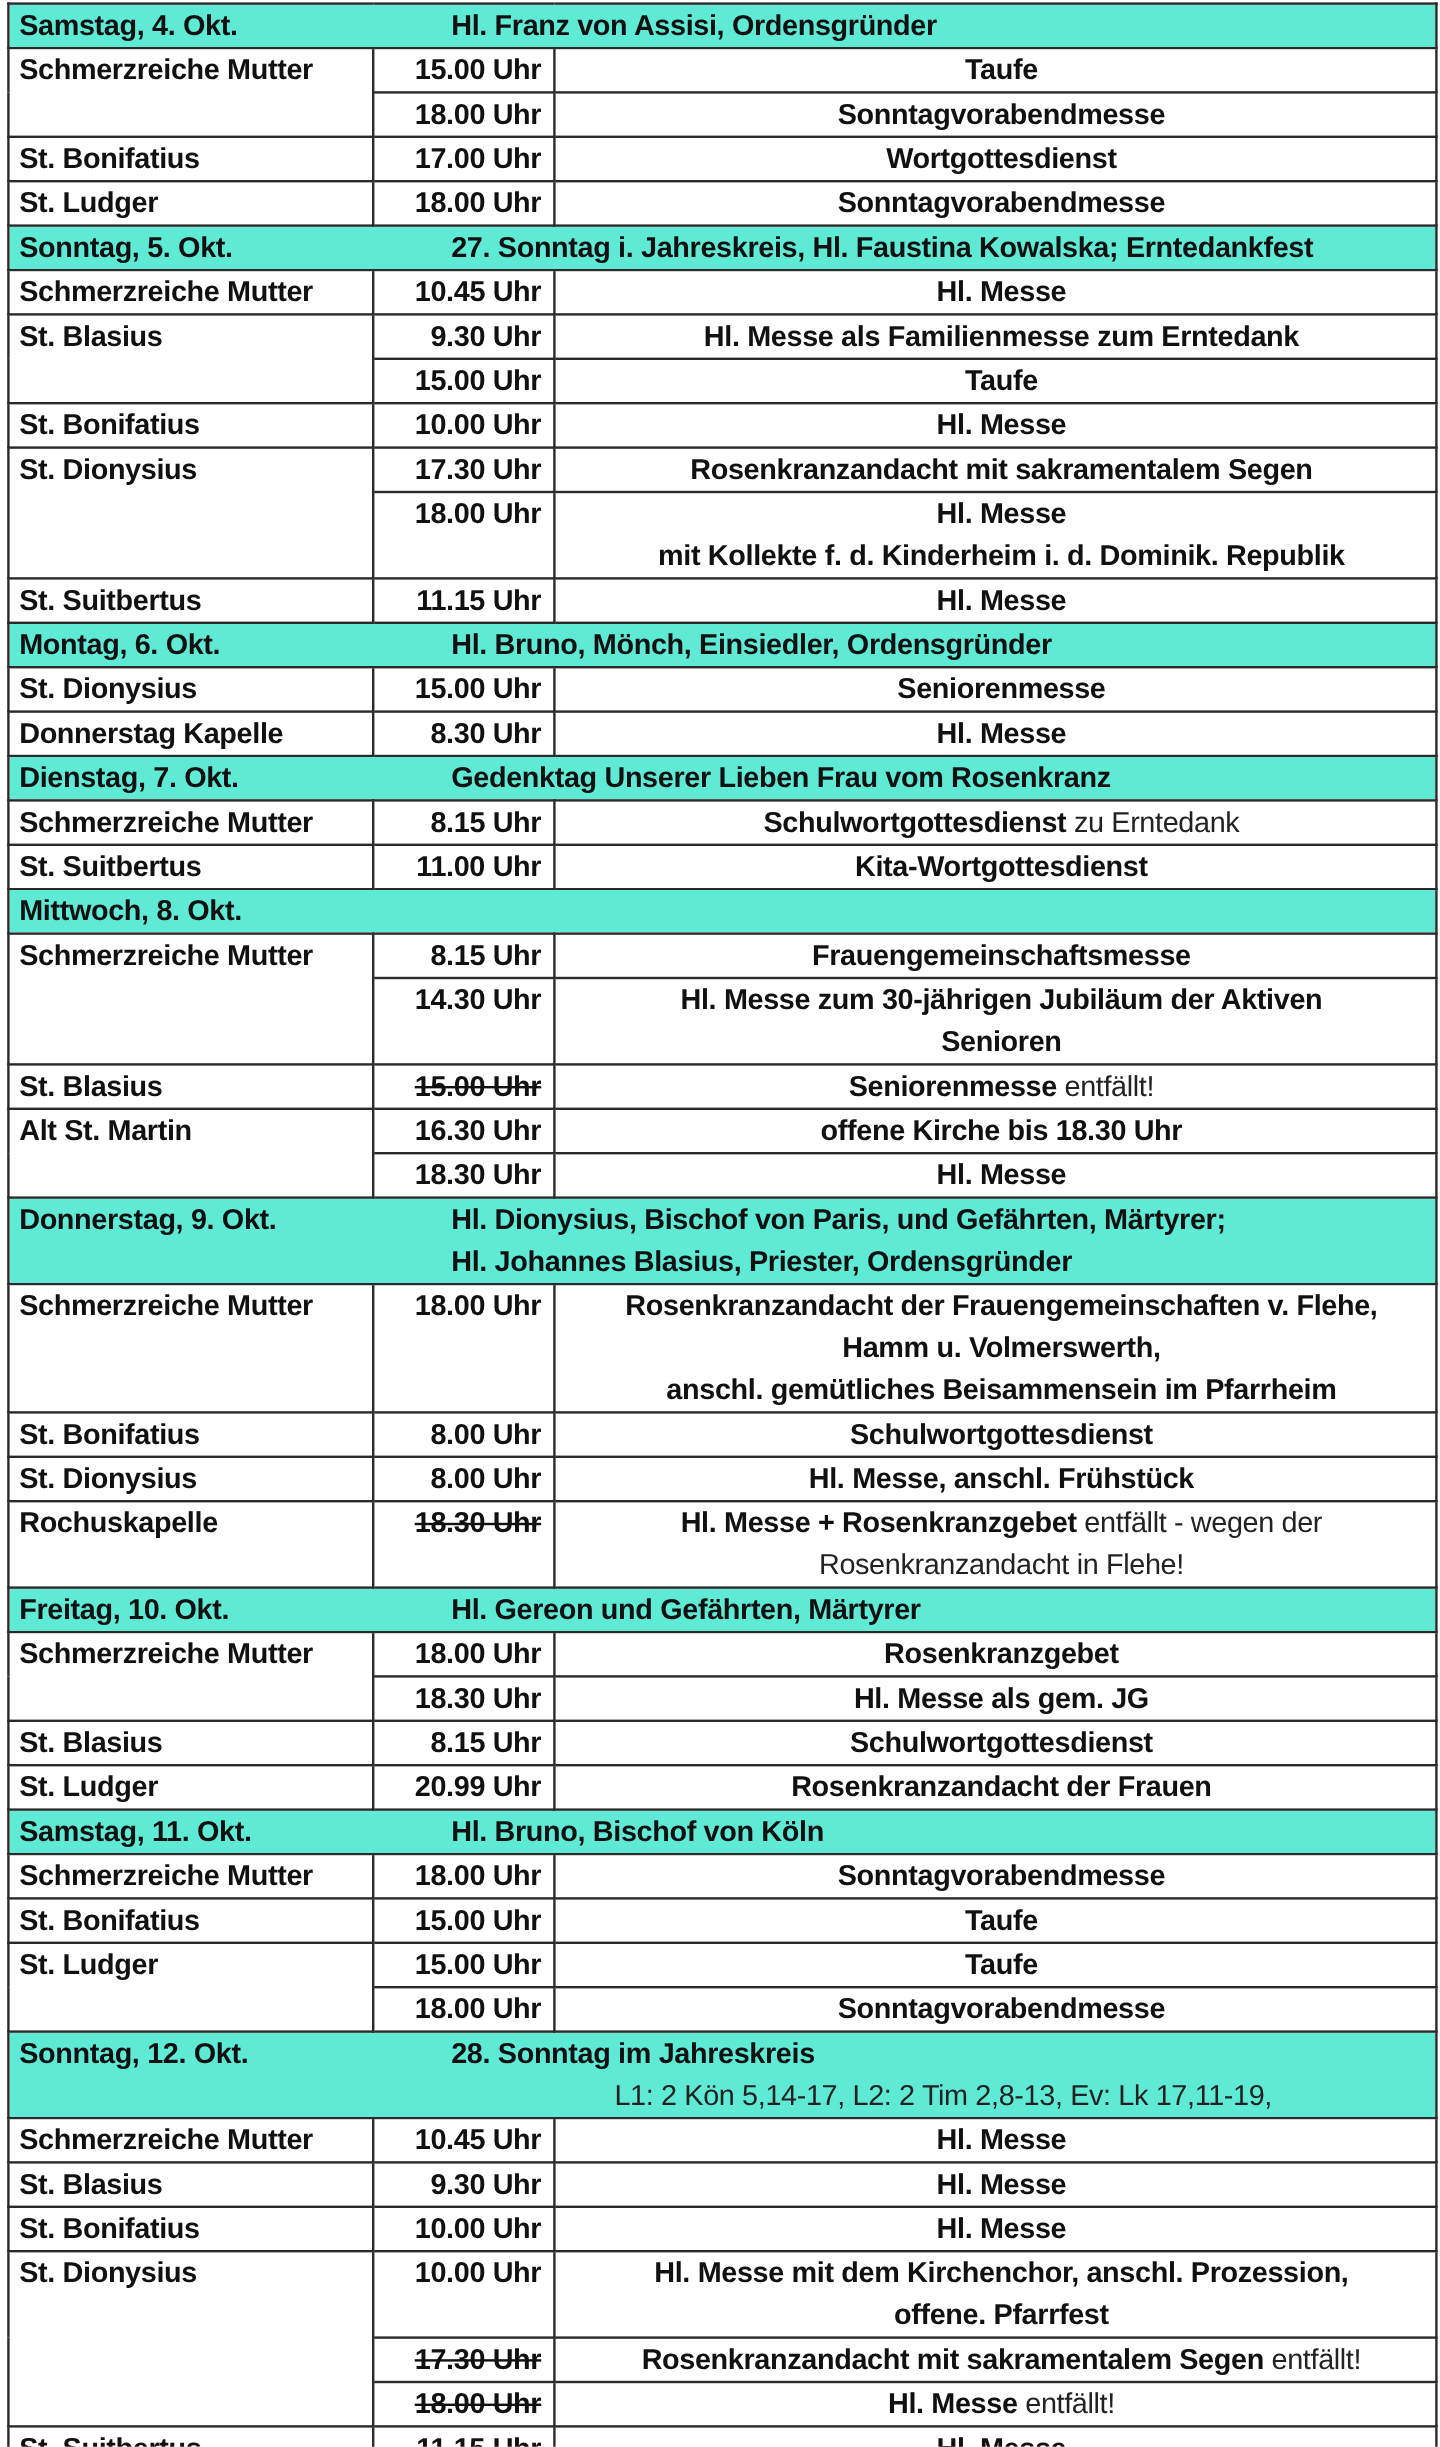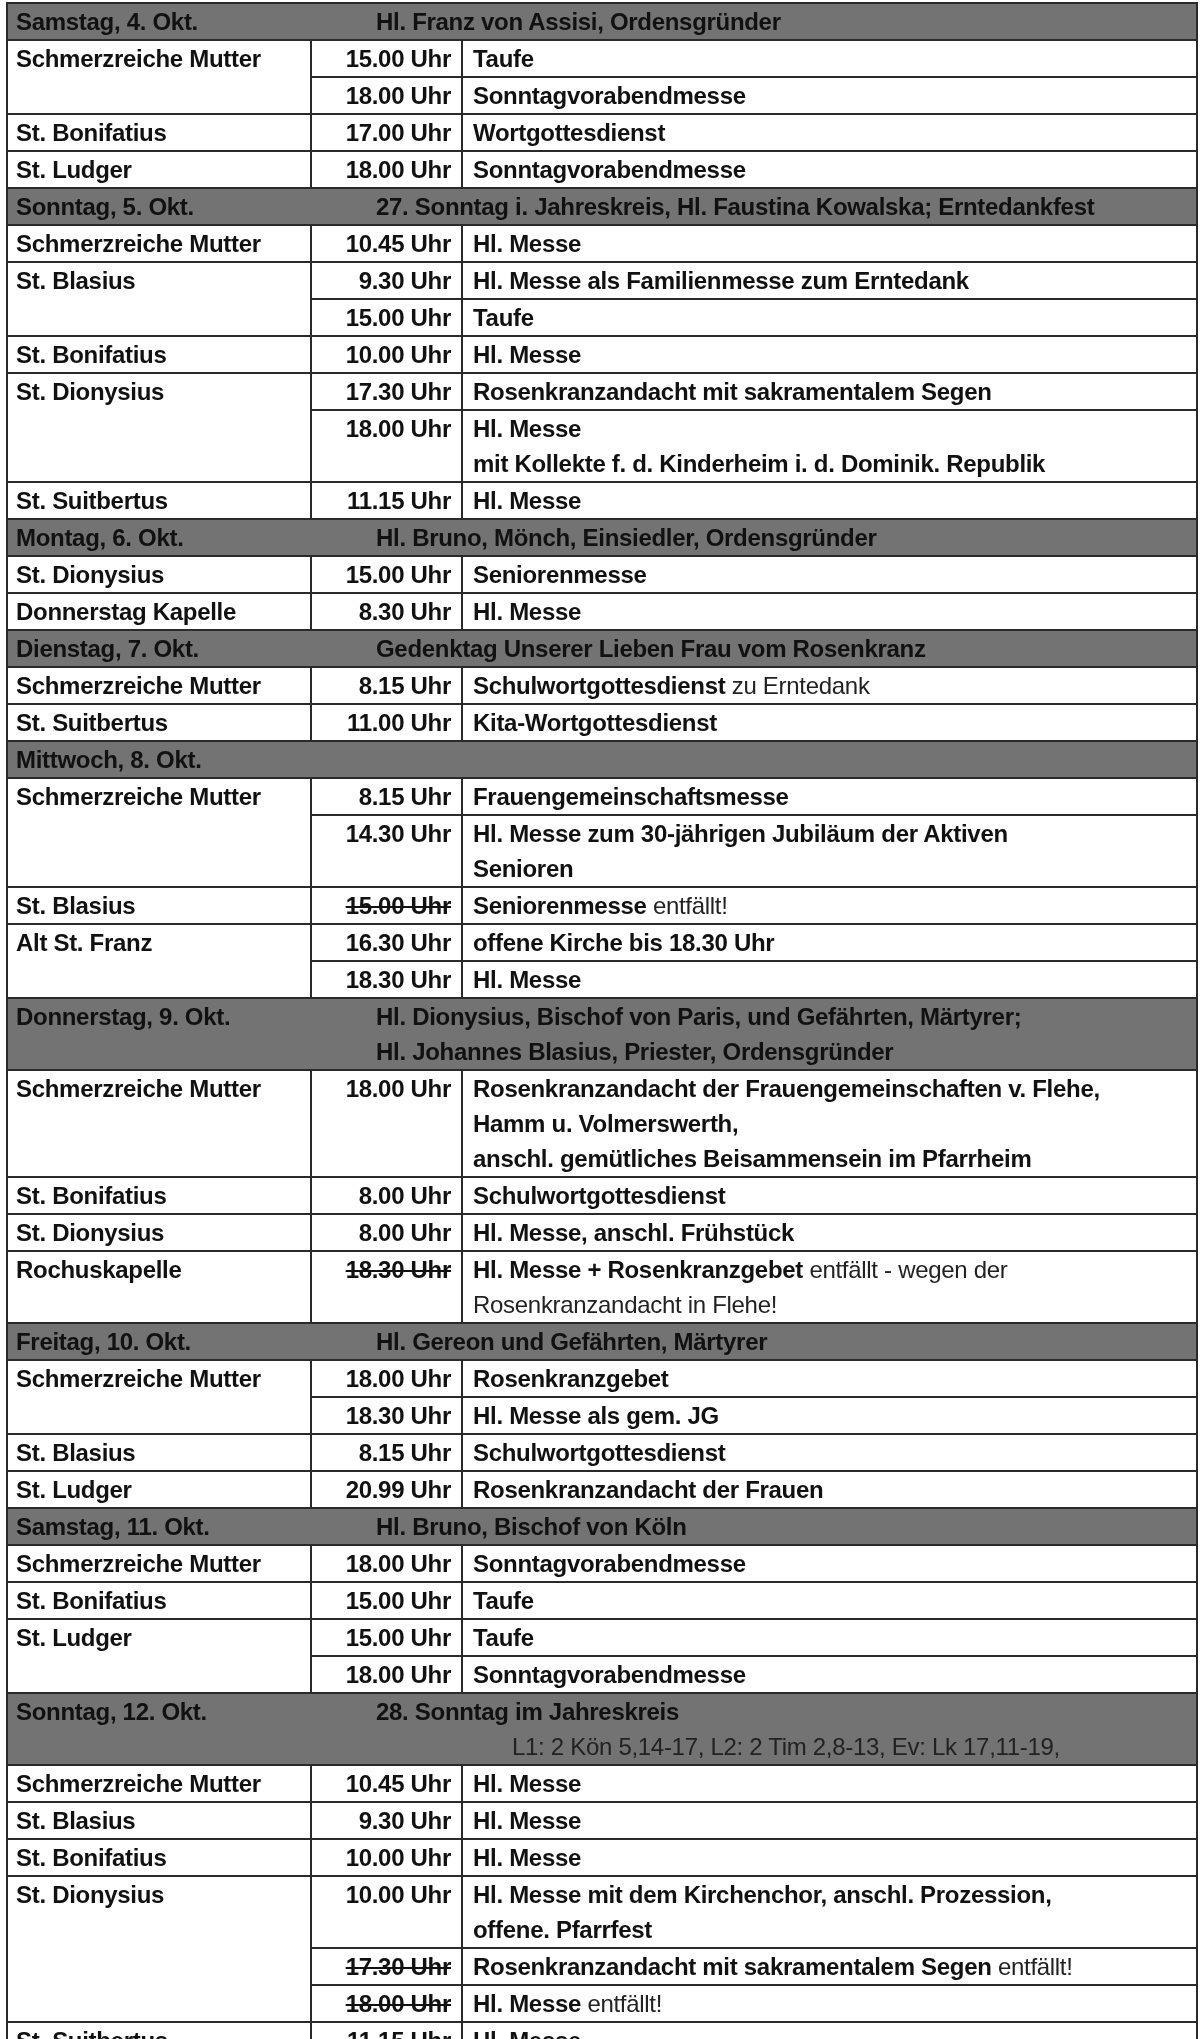--- a/index.html
+++ b/index.html
@@ -7,26 +7,26 @@
          font-family: "Liberation Sans", "DejaVu Sans", sans-serif; color: #111; }
   #sched { position: absolute; left: 6px; top: 2px; width: 1190px;
            border-collapse: collapse; table-layout: fixed; }
   #sched td { border: 2px solid #2a2a2a; padding: 0; vertical-align: top;
               font-size: 24px; line-height: 35px; }
   #sched col.c1 { width: 304px; }
   #sched col.c2 { width: 151px; }
   #sched col.c3 { width: 735px; }
   td.place { padding-left: 8px !important; font-weight: bold; letter-spacing: -0.3px; white-space: nowrap; }
   td.time { text-align: right; padding-right: 10px !important; font-weight: bold; white-space: nowrap; letter-spacing: -0.3px; }
-  td.desc { padding-left: 10px !important; letter-spacing: -0.3px; }
+  td.desc { padding-left: 10px !important; letter-spacing: -0.3px; text-align: center; }
   td.desc .line { display: block; white-space: nowrap; }
   .b { font-weight: bold; }
   .n { font-weight: normal; color: #222; }
   .strike { text-decoration: line-through; text-decoration-thickness: 2px; }
-  tr.dayhead td { background: #737373; position: relative; }
+  tr.dayhead td { background: #5eead4; position: relative; }
   .dh-date { position: absolute; left: 8px; top: 0; font-weight: bold; white-space: nowrap; letter-spacing: -0.3px; }
   .dh-feast { display: block; margin-left: 368px; font-weight: bold; white-space: nowrap; letter-spacing: -0.3px; }
   .dh-feast .line { display: block; }
   .dh-feast .line.n { font-weight: normal; text-align: center; }
 </style>
 </head>
 <body>
 
 <table id="sched">
   <colgroup>
@@ -193,21 +193,21 @@
         </td>
       </tr>
       <tr>
         <td class="place" rowspan="1">St. Blasius</td>
         <td class="time"><span class="strike">15.00 Uhr</span></td>
         <td class="desc">
           <span class="line"><span class="b">Seniorenmesse</span><span class="n"> entfällt!</span></span>
         </td>
       </tr>
       <tr>
-        <td class="place" rowspan="2">Alt St. Franz</td>
+        <td class="place" rowspan="2">Alt St. Martin</td>
         <td class="time"><span>16.30 Uhr</span></td>
         <td class="desc">
           <span class="line"><span class="b">offene Kirche bis 18.30 Uhr</span></span>
         </td>
       </tr>
       <tr>
         <td class="time"><span>18.30 Uhr</span></td>
         <td class="desc">
           <span class="line"><span class="b">Hl. Messe</span></span>
         </td>

